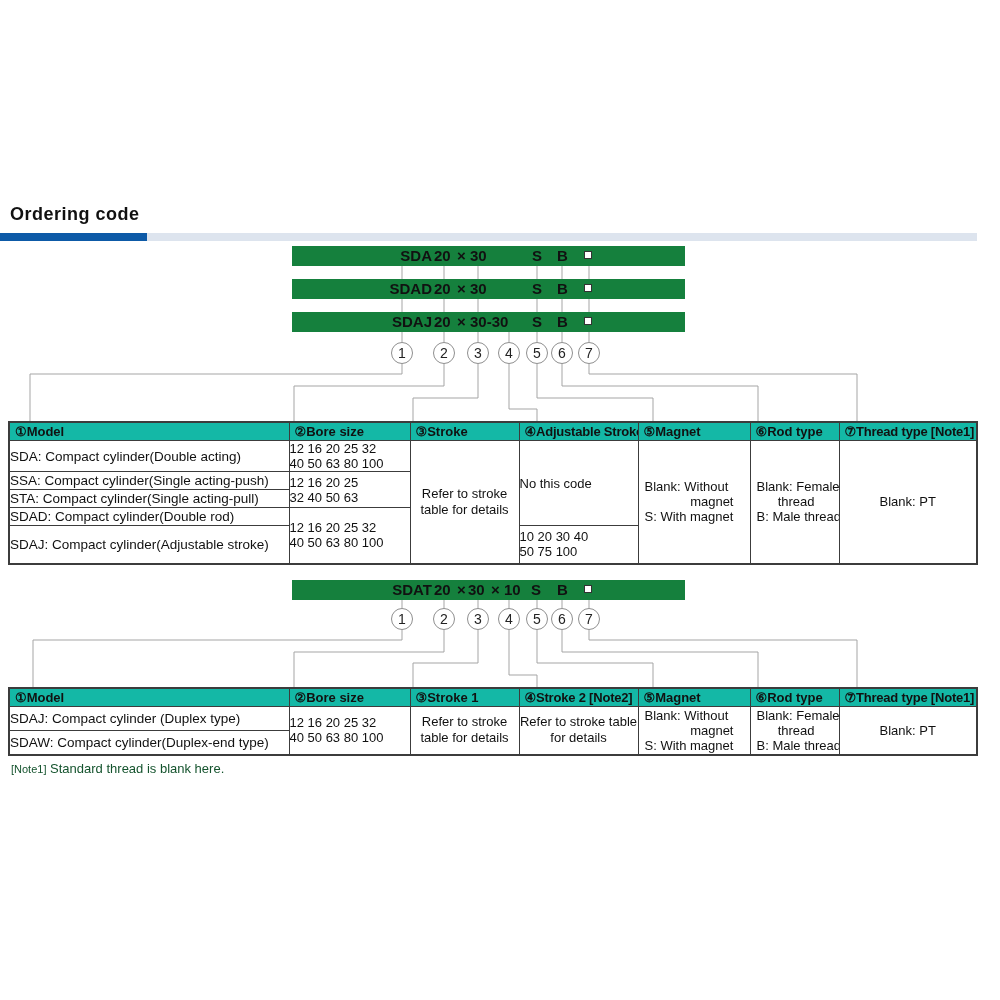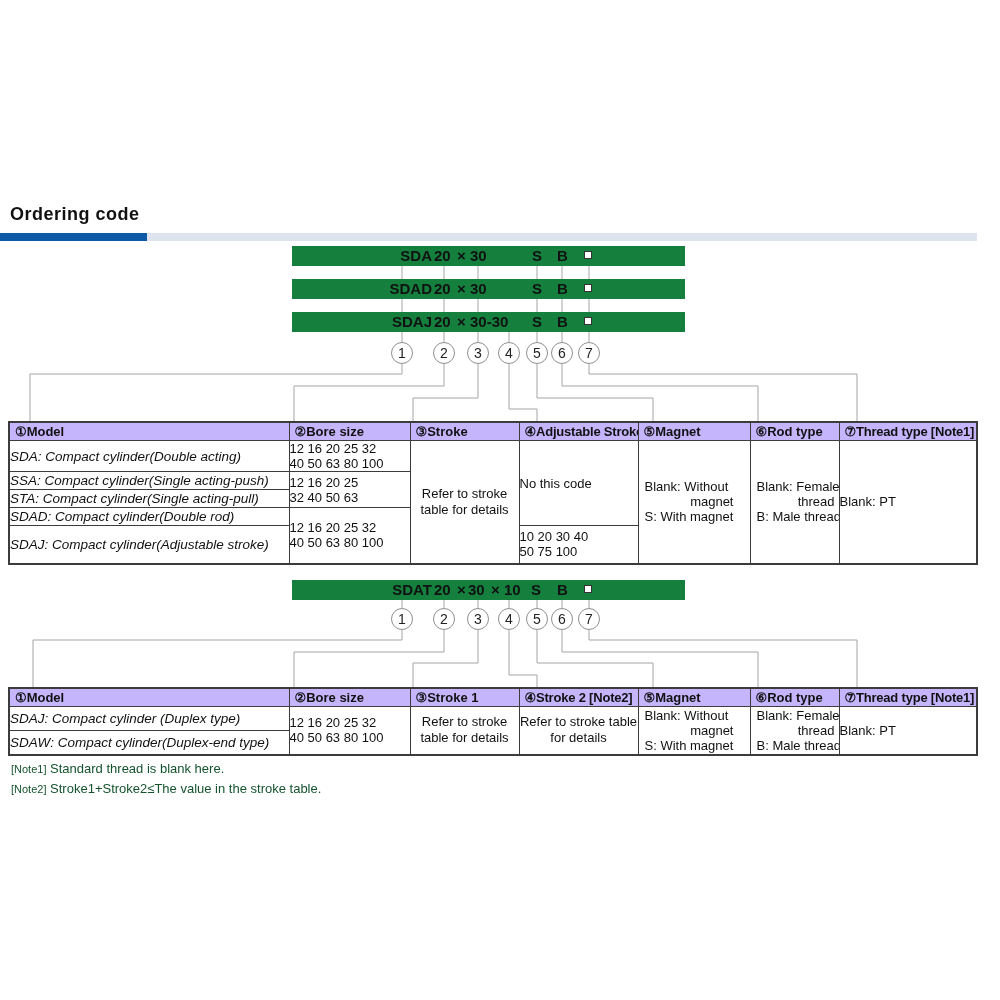--- a/index.html
+++ b/index.html
@@ -20,32 +20,32 @@
   .circ{position:absolute;width:22px;height:22px;border:1px solid #8f8f8f;border-radius:50%;
         background:#fff;box-sizing:border-box;text-align:center;line-height:20px;font-size:14px;color:#222;}
   
   #overlay{position:absolute;left:0;top:0;width:1000px;height:1000px;pointer-events:none;}
   #overlay polyline,#overlay line{stroke:#a5a5a5;stroke-width:1;fill:none;}
   
   table.ord{position:absolute;left:8px;border-collapse:collapse;table-layout:fixed;width:968px;
             font-size:13px;color:#111;}
   table.ord th,table.ord td{border:1px solid #3c3c3c;padding:0;vertical-align:middle;overflow:hidden;}
   table.ord{border:2px solid #3c3c3c;}
-  table.ord th{background:#c4b5fd;font-weight:bold;text-align:left;padding-left:5px;font-size:13px;height:17px;white-space:nowrap;}
+  table.ord th{background:#14b8a6;font-weight:bold;text-align:left;padding-left:5px;font-size:13px;height:17px;white-space:nowrap;}
   th.cond{font-size:12px;letter-spacing:-.2px;}
-  td.model{padding-left:7px;text-align:left;font-size:13.5px;white-space:nowrap;font-style:italic;}
+  td.model{padding-left:7px;text-align:left;font-size:13.5px;white-space:nowrap;}
   td.bore{padding-left:6px;line-height:15px;white-space:nowrap;}
   td.cen{text-align:center;padding:0 4px;line-height:16px;}
   td.adj{padding-left:6px;}
   td.adj2{padding-left:6px;line-height:15px;vertical-align:middle;}
   td.lines{padding:0;}
   .ln{display:block;line-height:15px;padding-left:6px;white-space:nowrap;}
   .ln.r-mag{text-align:right;padding-right:16px;padding-left:0;}
-  .ln.r-rod{text-align:right;padding-right:4px;padding-left:0;}
-  td.thr{padding-left:6px;white-space:nowrap;}
+  .ln.r-rod{text-align:right;padding-right:24px;padding-left:0;}
+  td.thr{padding-left:6px;white-space:nowrap;text-align:center;}
   
   .note{position:absolute;left:11px;font-size:13px;color:#14532d;white-space:nowrap;}
   .note .nl{font-size:11px;}
 </style>
 </head>
 <body>
 
 <div id="page">
 
   <div class="page-title">Ordering code</div>
@@ -264,15 +264,14 @@
       </td>
       <td class="thr" rowspan="2">Blank: PT</td>
     </tr>
     <tr style="height:24px">
       <td class="model">SDAW: Compact cylinder(Duplex-end type)</td>
     </tr>
   </tbody>
     </table>
 
   <div class="note" style="top:761px"><span class="nl">[Note1]</span><span> Standard thread is blank here.</span></div>
-  <div class="note" style="top:781px"><span class="nl">[Note2]</span><span> Stroke1+Stroke2≤The value in the stroke table.</span></div>
 
 </div>
 
 </body></html>

